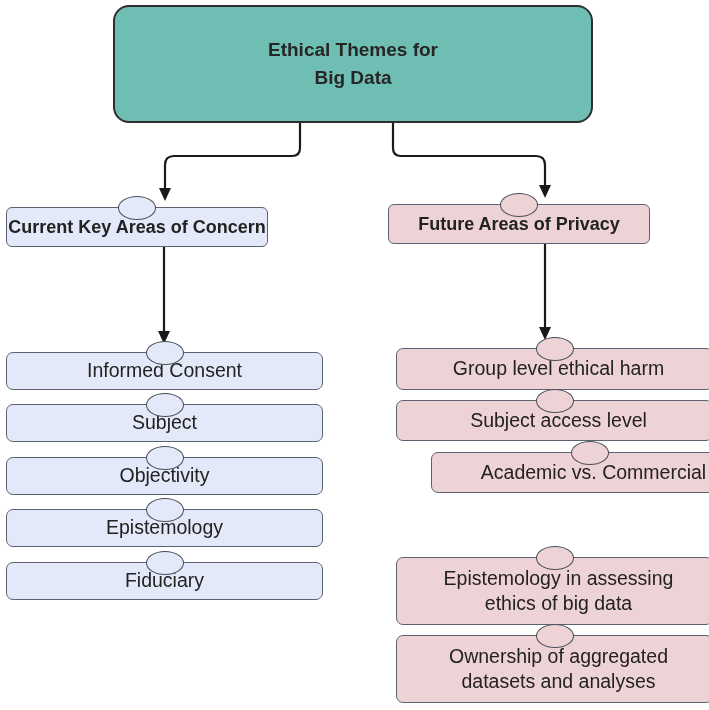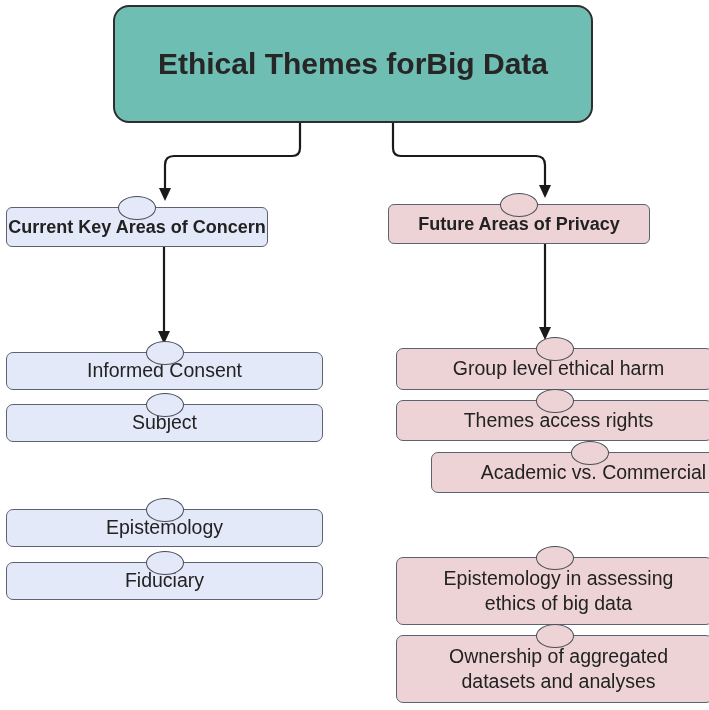--- a/index.html
+++ b/index.html
@@ -34,24 +34,24 @@
     position:absolute;
     box-sizing:border-box;
     display:flex;align-items:center;justify-content:center;
     text-align:center;
   }
   .title-box{
     left:113px;top:5px;width:480px;height:118px;
     background:var(--title-fill);
     border:2px solid var(--title-border);
     border-radius:16px;
-    font-size:30px;font-weight:bold;
+    font-size:19px;font-weight:bold;
     line-height:1.45;
     color:#262626;
-    flex-direction:row;
+    flex-direction:column;
   }
   .header-box{
     height:40px;width:262px;
     border:1.5px solid var(--box-border);
     border-radius:6px;
     font-size:18px;font-weight:bold;
   }
   .header-box.current{left:6px;top:207px;background:var(--current-fill);}
   .header-box.future{left:388px;top:204px;background:var(--future-fill);}
   .item-box{
@@ -106,41 +106,45 @@
   </div>
 
   <div class="box item-box current" style="top:352px;height:38px;">
     <span class="nub"></span>
     <span class="item-text">Informed Consent</span>
   </div>
   <div class="box item-box current" style="top:404px;height:38px;">
     <span class="nub"></span>
     <span class="item-text">Subject</span>
   </div>
+  <div class="box item-box current" style="top:457px;height:38px;">
+    <span class="nub"></span>
+    <span class="item-text">Objectivity</span>
+  </div>
   <div class="box item-box current" style="top:509px;height:38px;">
     <span class="nub"></span>
     <span class="item-text">Epistemology</span>
   </div>
   <div class="box item-box current" style="top:562px;height:38px;">
     <span class="nub"></span>
     <span class="item-text">Fiduciary</span>
   </div>
 
   <div class="box header-box future">
     <span class="nub"></span>
     <span class="item-text">Future Areas of Privacy</span>
   </div>
 
   <div class="box item-box future" style="top:348px;height:42px;">
     <span class="nub"></span>
     <span class="item-text">Group level ethical harm</span>
   </div>
   <div class="box item-box future" style="top:400px;height:41px;">
     <span class="nub"></span>
-    <span class="item-text">Themes access rights</span>
+    <span class="item-text">Subject access level</span>
   </div>
   <div class="box item-box future" style="top:452px;height:41px;margin-left:35px;">
     <span class="nub"></span>
     <span class="item-text">Academic vs. Commercial</span>
   </div>
   <div class="box item-box future" style="top:557px;height:68px;">
     <span class="nub"></span>
     <span class="item-text">Epistemology in assessing ethics of big data</span>
   </div>
   <div class="box item-box future" style="top:635px;height:68px;">

